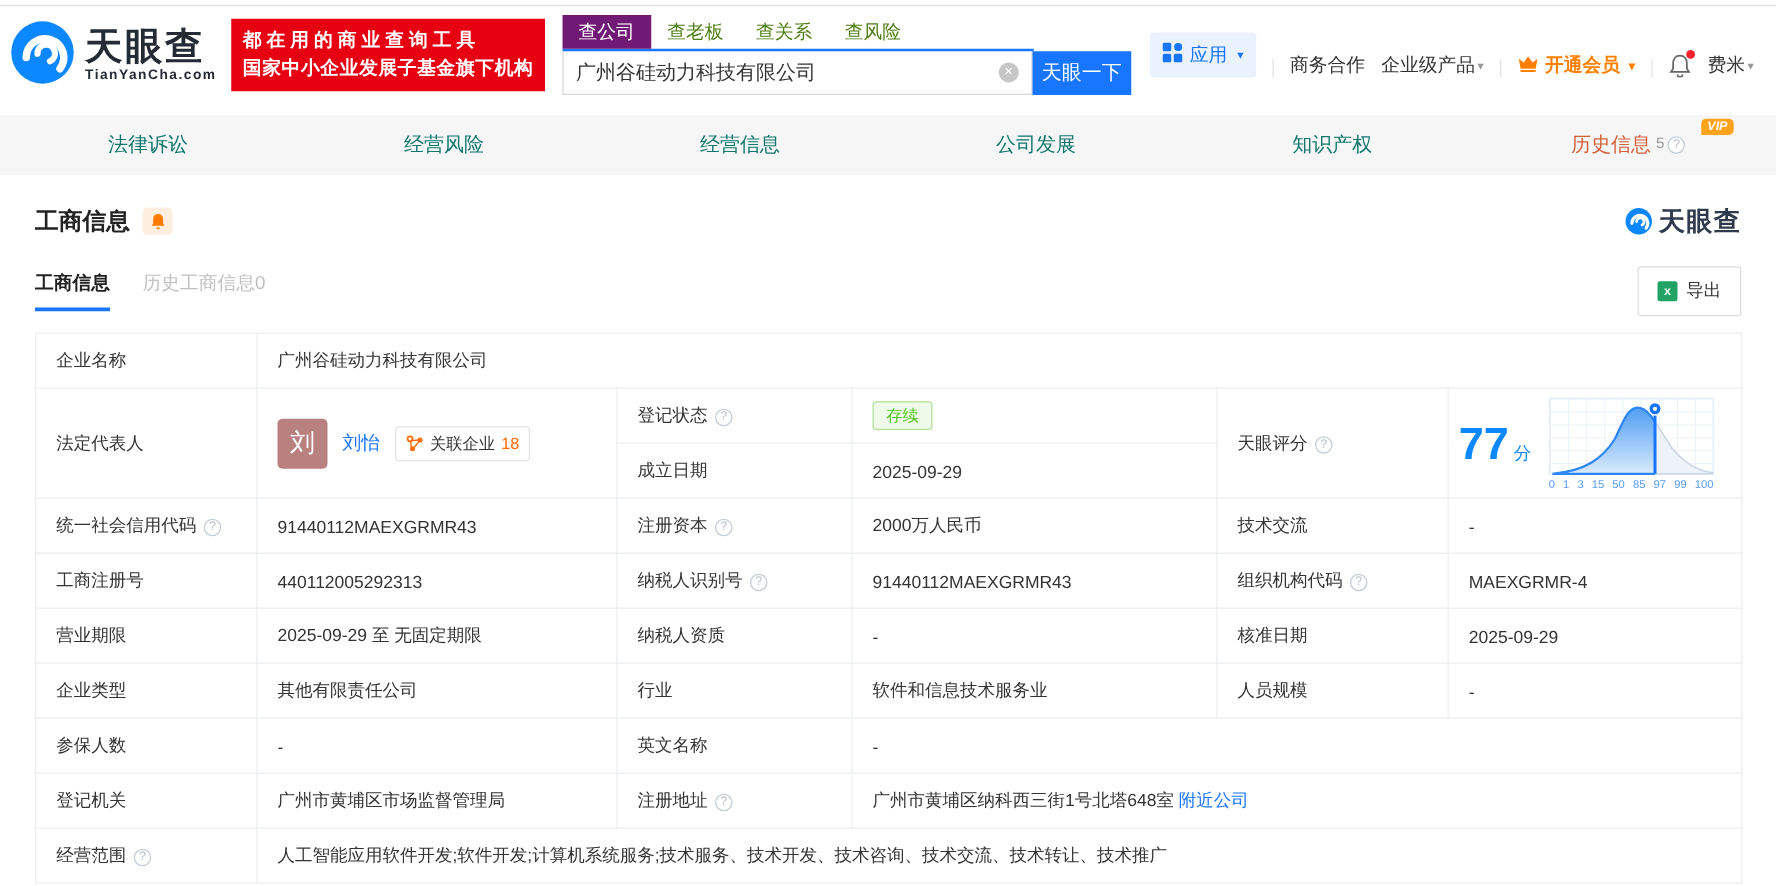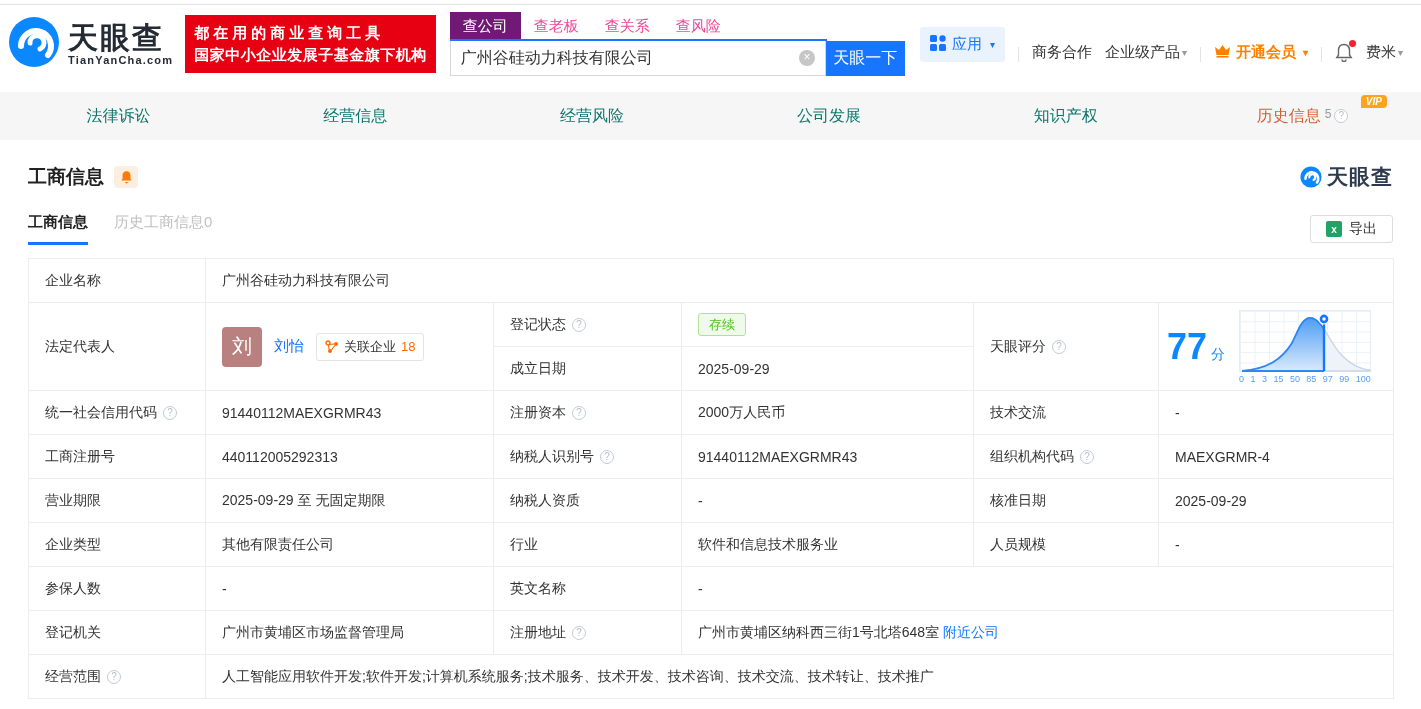--- a/index.html
+++ b/index.html
@@ -11,21 +11,21 @@
   .site-header { display:flex; align-items:center; height:78px; padding-left:8px; }
   .logo { display:flex; align-items:center; gap:8px; cursor:pointer; }
   .logo-text .cn { font-size:30px; font-weight:bold; color:#252b35; letter-spacing:2px; line-height:32px; }
   .logo-text .en { font-size:11px; color:#252b35; letter-spacing:1.2px; font-weight:bold; }
   .banner { background:#e60012; color:#fff; margin-left:12px; padding:7px 9px; }
   .banner .l1 { font-size:15px; font-weight:bold; letter-spacing:4px; line-height:22px; }
   .banner .l2 { font-size:15px; font-weight:bold; letter-spacing:0.5px; line-height:22px; }
 
   .search { margin-left:14px; width:455px; }
   .search-tabs { display:flex; width:377px; border-bottom:2px solid #1775ff; }
-  .s-tab { font-size:15px; color:#ec4899; padding:0 13px; line-height:27px; cursor:pointer; }
+  .s-tab { font-size:15px; color:#4d7c0f; padding:0 13px; line-height:27px; cursor:pointer; }
   .s-tab.active { background:#701a75; color:#fff; }
   .search-row { display:flex; }
   .search-input { width:377px; height:35px; border:1px solid #d6d6d6; border-top:none; display:flex; align-items:center; padding:0 10px; }
   .search-input input { border:none; outline:none; flex:1; font-size:16px; color:#333; font-family:"Liberation Sans",sans-serif; }
   .clear-ic { width:16px; height:16px; border-radius:50%; background:#c6c6c6; color:#fff; font-size:12px; line-height:15px; text-align:center; cursor:pointer; }
   .clear-ic::before { content:"×"; }
   .btn-search { width:79px; height:35px; background:#1775ff; color:#fff; border:none; font-size:16px; cursor:pointer; font-family:"Liberation Sans",sans-serif; }
 
   .header-nav { margin-left:auto; display:flex; align-items:flex-end; gap:13px; padding-right:18px; font-size:15px; color:#333; }
   .app-pill { background:#eaf2fe; color:#1775ff; padding:8px 10px; border-radius:3px; display:flex; align-items:center; gap:6px; cursor:pointer; }
@@ -55,21 +55,21 @@
   main { padding:0 28px; }
   .section-head { display:flex; align-items:center; margin-top:23px; }
   .section-head h2 { font-size:19px; color:#222; }
   .bell-badge { width:24px; height:22px; background:#fdeee0; border-radius:4px; margin-left:10px; display:flex; align-items:center; justify-content:center; cursor:pointer; }
   .watermark { margin-left:auto; display:flex; align-items:center; gap:5px; }
   .watermark .wm-text { font-size:21px; font-weight:bold; color:#2f3b4d; letter-spacing:1px; }
 
   .subtabs { display:flex; align-items:center; margin-top:22px; }
   .subtab { font-size:15px; color:#222; font-weight:bold; padding-bottom:10px; border-bottom:3px solid #1775ff; cursor:pointer; }
   .subtab.inactive { color:#c0c0c0; font-weight:normal; margin-left:26px; border-bottom:3px solid transparent; cursor:pointer; }
-  .btn-export { margin-left:auto; height:28px; padding:0 15px; border:1px solid #ddd; border-radius:3px; background:#fff; font-size:14px; color:#333; display:flex; align-items:center; gap:7px; cursor:pointer; font-family:"Liberation Sans",sans-serif; }
+  .btn-export { margin-left:auto; height:40px; padding:0 15px; border:1px solid #ddd; border-radius:3px; background:#fff; font-size:14px; color:#333; display:flex; align-items:center; gap:7px; cursor:pointer; font-family:"Liberation Sans",sans-serif; }
   .excel-ic { width:16px; height:16px; background:#21a366; border-radius:2px; color:#fff; font-size:10px; font-weight:bold; display:flex; align-items:center; justify-content:center; }
   .excel-ic::before { content:"x"; }
 
   
   table.biz { width:1365px; border-collapse:collapse; margin-top:13px; table-layout:fixed; }
   table.biz td { border:1px solid #ebedf0; height:44px; padding:0 16px; font-size:14px; color:#333; background:#fff; overflow:hidden; white-space:nowrap; }
   td.lbl { background:#f2f7fc; color:#4a4a4a; }
   .blue-link { color:#1775ff; cursor:pointer; text-decoration:none; }
   .badge-green { display:inline-block; padding:3px 10px; background:#f0faeb; border:1px solid #b3e098; color:#52c41a; font-size:13px; border-radius:3px; line-height:15px; }
   .rep-cell { display:flex; align-items:center; gap:12px; }
@@ -173,24 +173,24 @@
         <span class="caret gray"></span>
       </span>
     </nav>
   </header>
 
   <nav class="main-tabs">
     <div class="m-tab">
       <span>法律诉讼</span>
     </div>
     <div class="m-tab">
+      <span>经营风险</span>
+    </div>
+    <div class="m-tab">
       <span>经营信息</span>
-    </div>
-    <div class="m-tab">
-      <span>经营风险</span>
     </div>
     <div class="m-tab">
       <span>公司发展</span>
     </div>
     <div class="m-tab">
       <span>知识产权</span>
     </div>
     <div class="m-tab history">
       <span class="vip-badge">VIP</span>
       <span>历史信息</span>

